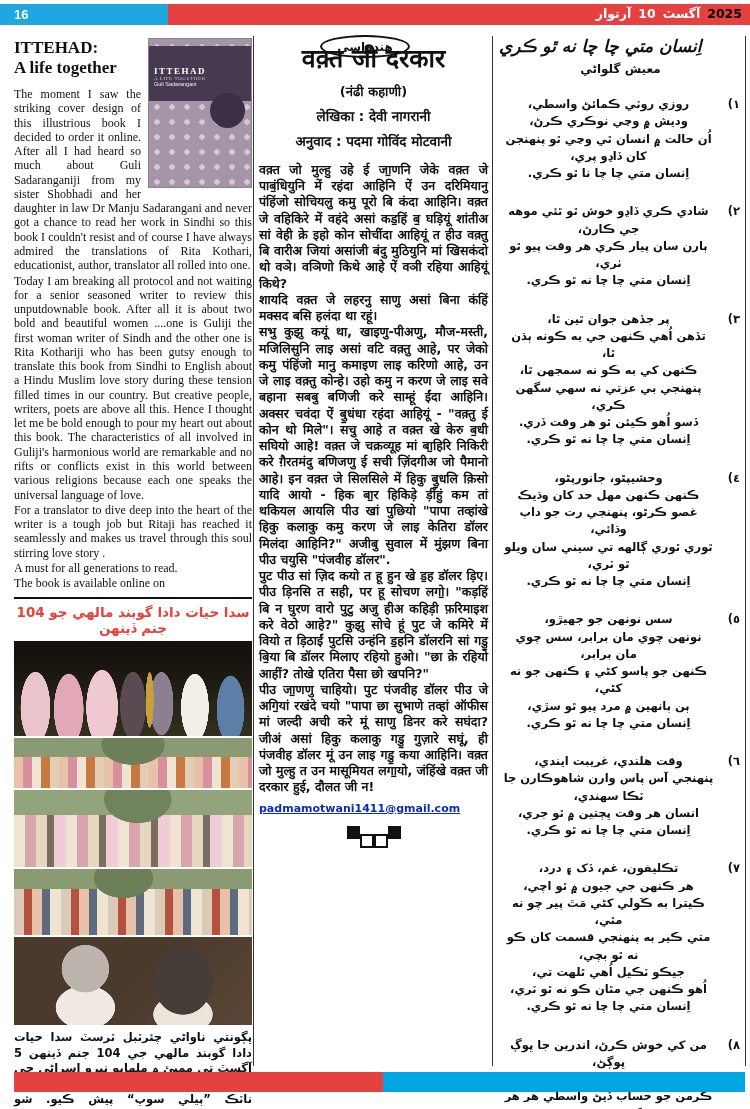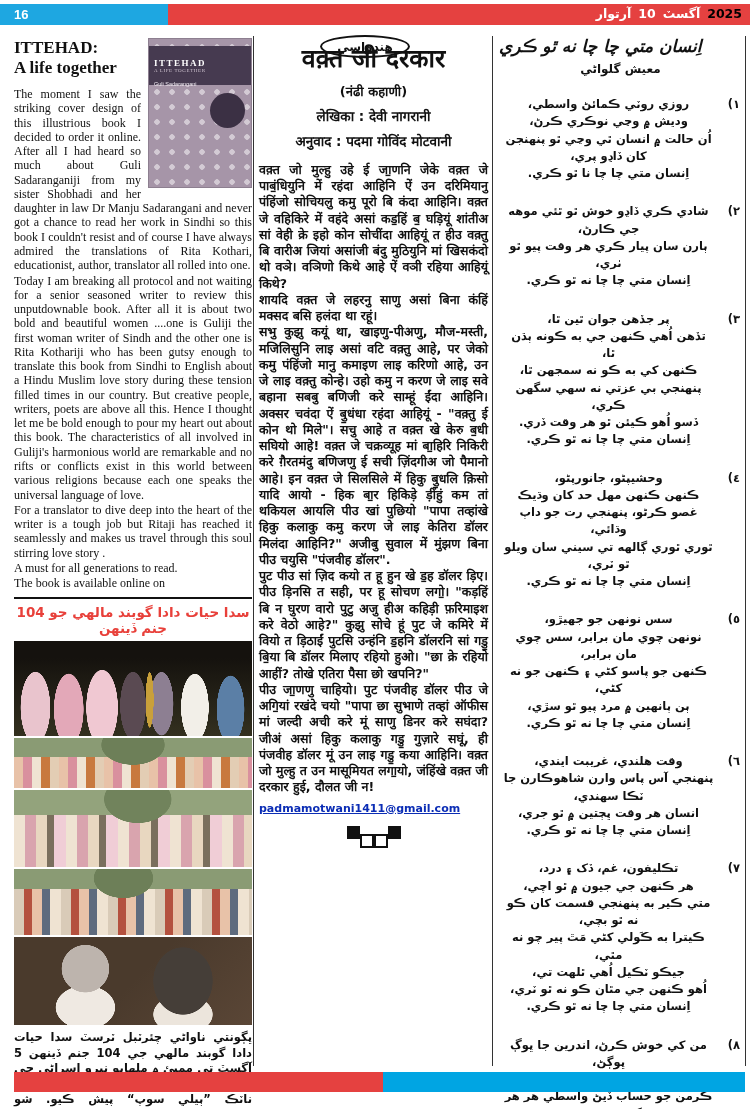--- a/index.html
+++ b/index.html
@@ -25,21 +25,21 @@
   .footbar.blue{left:383px;width:362px;background:#00a5e3;}
 
   
   .col-left{position:absolute;left:14px;top:38px;width:238px;}
   .en-article{font-family:"Liberation Serif",serif;}
   .en-title{font-size:17px;font-weight:bold;line-height:1.18;margin:0 0 9px 0;}
   .cover{float:right;width:102px;height:148px;margin:0 0 5px 7px;position:relative;
     background-color:#a695a8;border:1px solid #8d7f90;
     background-image:radial-gradient(circle at 8px 8px, rgba(255,255,255,.5) 2.5px, transparent 3px);
     background-size:15px 15px;}
-  .cover-band{position:absolute;top:7px;left:0;right:0;background:#463a50;padding:12px 5px;color:#fff;}
+  .cover-band{position:absolute;top:7px;left:0;right:0;background:#463a50;padding:20px 5px;color:#fff;}
   .cover-title{font-size:9px;letter-spacing:1.5px;font-weight:bold;}
   .cover-sub{font-size:5px;letter-spacing:.6px;color:#cfc3d0;}
   .cover-author{position:absolute;top:42px;left:5px;font-size:5.5px;color:#f4eef5;font-family:"Liberation Sans",sans-serif;}
   .cover-circle{position:absolute;right:6px;top:54px;width:35px;height:35px;border-radius:50%;background:#3b3044;}
   .ep{font-size:12px;line-height:1.19;text-align:justify;margin:0;}
   .ep+.ep{margin-top:1px;}
   .linkrow{display:flex;justify-content:space-between;align-items:baseline;margin-top:2px;}
   .book-link{font-weight:bold;font-size:12.5px;}
   .byline{font-weight:bold;font-size:12.5px;font-family:"Liberation Sans",sans-serif;}
   .rule{border-top:2px solid #111;margin:7px 0 5px 0;}
@@ -240,22 +240,22 @@
             <div class="stanza-line">پنهنجي آس پاس وارن شاهوڪارن جا ٽڪا سهندي،</div>
             <div class="stanza-line">انسان هر وقت ڀڄتين ۾ ٿو جري،</div>
             <div class="stanza-line">اِنسان متي چا چا نه ٿو ڪري.</div>
           </div>
       </div>
         <div class="stanza" dir="rtl">
         <span class="stanza-num">(٧</span>
         <div class="stanza-lines">
             <div class="stanza-line">تڪليفون، غم، ڏک ۽ درد،</div>
             <div class="stanza-line">هر ڪنهن جي جيون ۾ ٿو اچي،</div>
+            <div class="stanza-line">ڪيترا به ڪَولي کڻي مَٿ پير چو نه مٿي،</div>
             <div class="stanza-line">متي ڪير به پنهنجي قسمت کان ڪو نه ٿو بچي،</div>
-            <div class="stanza-line">ڪيترا به ڪَولي کڻي مَٿ پير چو نه مٿي،</div>
             <div class="stanza-line">جيڪو ٽڪيل اُهي ٿلهت تي،</div>
             <div class="stanza-line">اُهو ڪنهن جي مٿان ڪو نه ٿو ٽري،</div>
             <div class="stanza-line">اِنسان متي چا چا نه ٿو ڪري.</div>
           </div>
       </div>
         <div class="stanza" dir="rtl">
         <span class="stanza-num">(٨</span>
         <div class="stanza-lines">
             <div class="stanza-line">من کي خوش ڪرڻ، اندرين جا ڀوڳ ڀوڳڻ،</div>
             <div class="stanza-line">خراب ڪرم ڪرڻ،</div>

